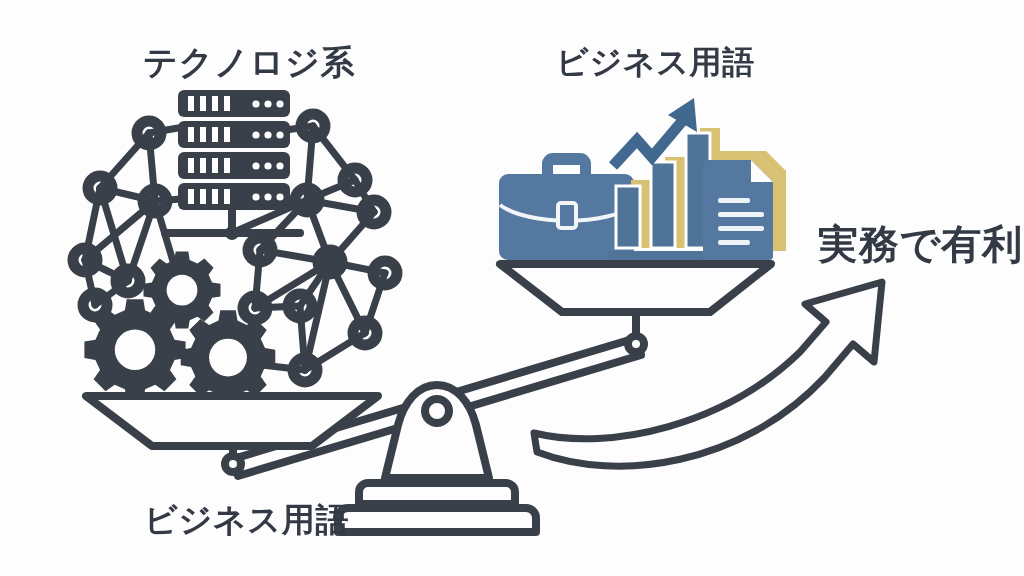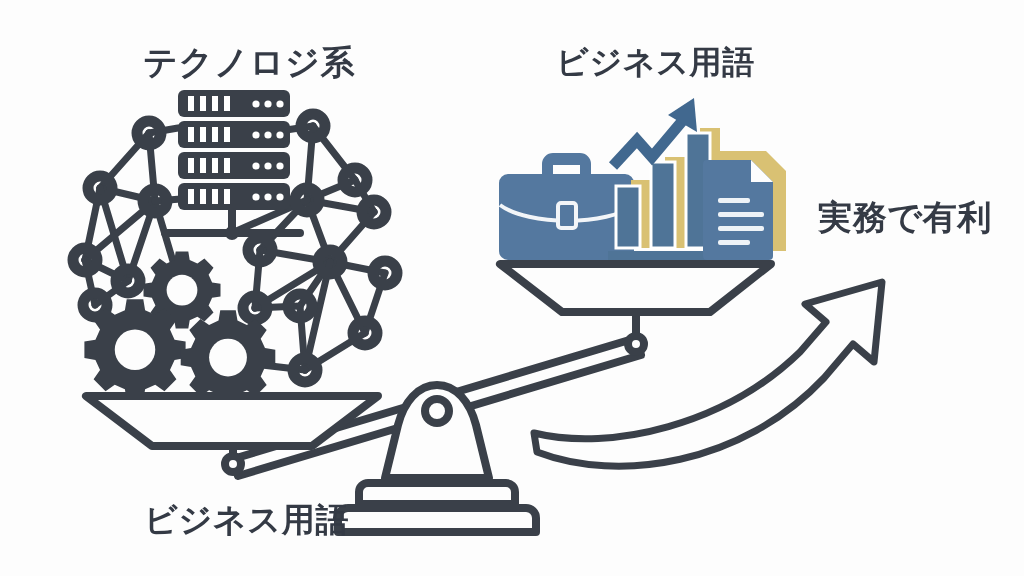--- a/index.html
+++ b/index.html
@@ -29,21 +29,21 @@
     position: absolute;
     color: #343a45;
     font-weight: bold;
     white-space: nowrap;
     letter-spacing: 0.02em;
     line-height: 1;
     font-family: "DejaVu Sans", "Liberation Sans", sans-serif;
   }
   #label-tech  { left: 143px; top: 45px;  font-size: 34px; }
   #label-biz   { left: 556px; top: 46px;  font-size: 32px; }
-  #label-merit { left: 818px; top: 200px; font-size: 34px; }
+  #label-merit { left: 818px; top: 224px; font-size: 40px; }
   #label-time  { left: 144px; top: 503px; font-size: 33px; }
 </style>
 </head>
 <body>
 
 <div id="stage">
 
   <svg class="layer" viewBox="0 0 1024 576">
     <defs>
       <g id="gear-shape">

